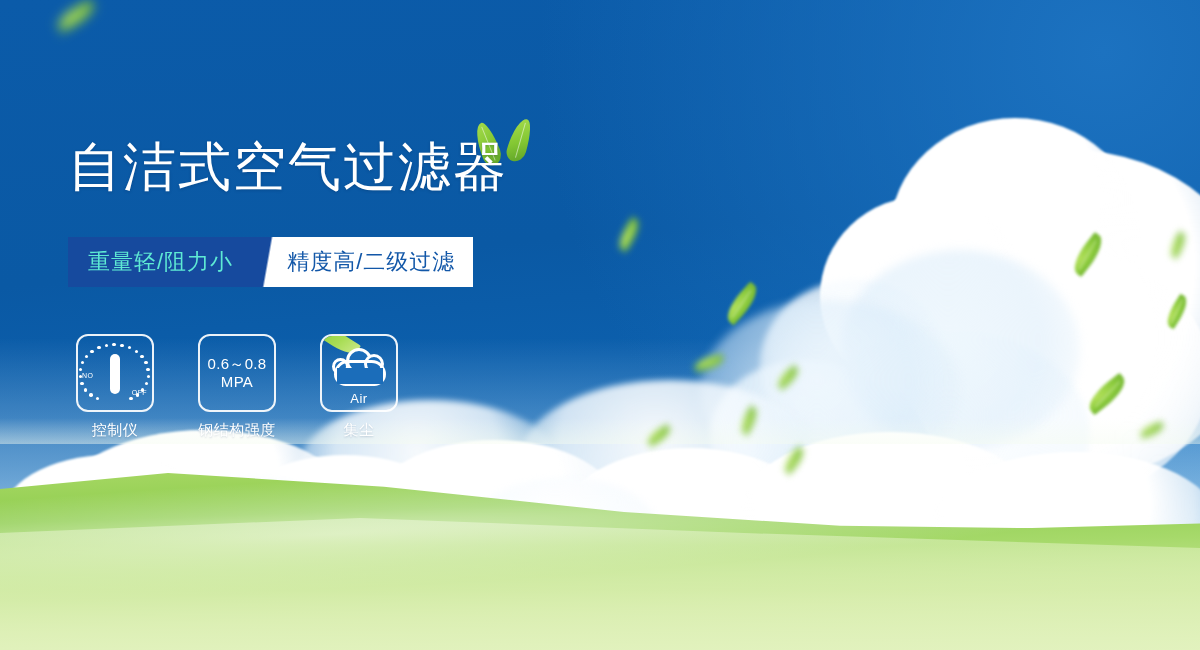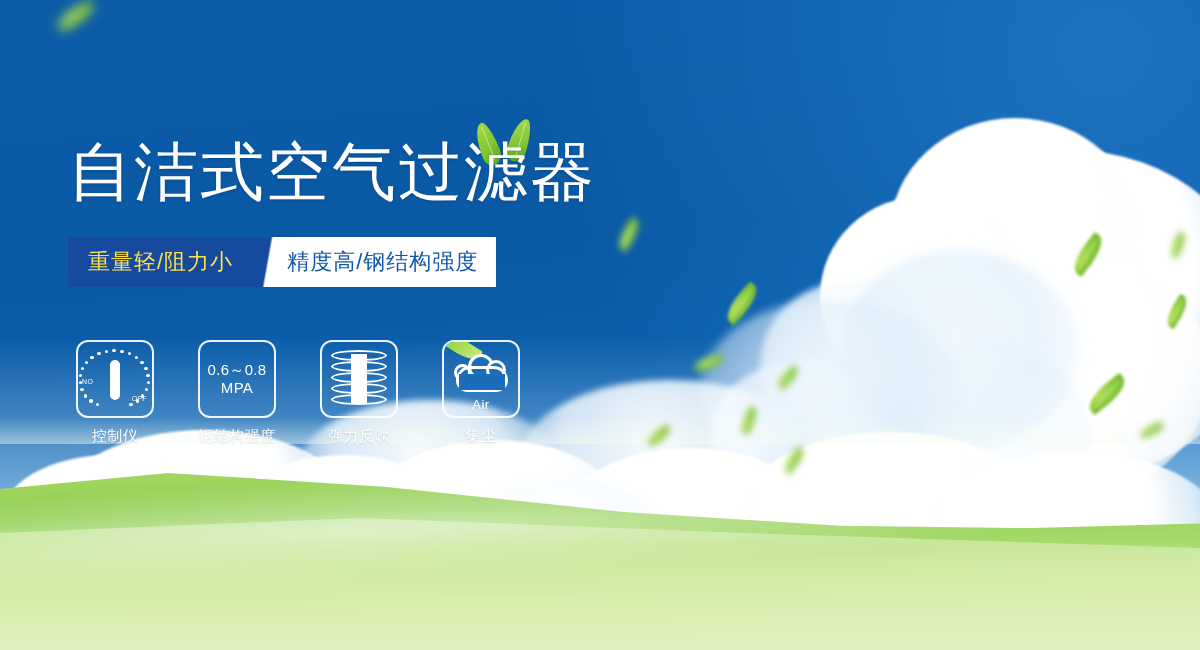--- a/index.html
+++ b/index.html
@@ -141,21 +141,21 @@
     left: 50%; top: 10%;
     width: 1px; height: 80%;
     background: rgba(255,255,255,0.5);
   }
 
   
   .title {
     position: absolute;
     left: 68px;
     top: 140px;
-    font-size: 64px;
+    font-size: 53px;
     line-height: 1;
     letter-spacing: 2px;
     color: #ffffff;
     font-weight: 400;
     white-space: nowrap;
     text-shadow: 0 1px 3px rgba(0,30,70,0.25);
   }
 
   
   .subtitle-bar {
@@ -168,21 +168,21 @@
   }
   .sub-seg {
     display: flex;
     align-items: center;
     font-size: 22px;
     letter-spacing: 1px;
     white-space: nowrap;
   }
   .sub-dark {
     background: #164a9e;
-    color: #fde047;
+    color: #5eead4;
     padding: 0 22px 0 20px;
   }
   .sub-slash {
     width: 26px;
     background: linear-gradient(100deg, #164a9e 0%, #164a9e 46%, #ffffff 52%, #ffffff 100%);
   }
   .sub-light {
     background: #ffffff;
     color: #1257a8;
     padding: 0 18px 0 6px;
@@ -201,21 +201,20 @@
     width: 78px;
     height: 78px;
     box-sizing: border-box;
     border: 2px solid rgba(255,255,255,0.92);
     border-radius: 12px;
     position: relative;
     overflow: hidden;
     display: flex;
     align-items: center;
     justify-content: center;
-    margin-top: 6px;
   }
   .fbox-text {
     color: #ffffff;
     font-size: 15px;
     line-height: 1.2;
     text-align: center;
     white-space: pre-line;
     letter-spacing: 0.3px;
   }
   .fbox-text.small { font-size: 14px; }
@@ -367,21 +366,21 @@
   <div class="sprout">
     <div class="s-leaf s-left"></div>
     <div class="s-leaf s-right"></div>
   </div>
 
   <div class="title">自洁式空气过滤器</div>
 
   <div class="subtitle-bar">
     <div class="sub-seg sub-dark">重量轻/阻力小</div>
     <div class="sub-slash"></div>
-    <div class="sub-seg sub-light">精度高/钢结构强度</div>
+    <div class="sub-seg sub-light">精度高/二级过滤</div>
   </div>
 
   <div class="features">
 
     <div class="feature">
       <div class="fbox">
         <div class="gauge">
           <div class="dot" style="left:30.3px; top:1.0px;"></div>
           <div class="dot" style="left:38.2px; top:1.7px;"></div>
           <div class="dot" style="left:45.8px; top:3.9px;"></div>
@@ -414,33 +413,20 @@
     </div>
 
     <div class="feature">
       <div class="fbox">
         <div class="fbox-text">0.6～0.8
 MPA</div>
       </div>
       <div class="flabel">钢结构强度</div>
     </div>
 
-    <div class="feature">
-      <div class="fbox">
-        <div class="coil">
-          <div class="core"></div>
-          <div class="ring" style="top:0px;"></div>
-          <div class="ring" style="top:11px;"></div>
-          <div class="ring" style="top:22px;"></div>
-          <div class="ring" style="top:33px;"></div>
-          <div class="ring" style="top:44px;"></div>
-        </div>
-      </div>
-      <div class="flabel">强力反吹</div>
-    </div>
 
 
     <div class="feature">
       <div class="fbox">
         <div class="aircloud">
           <div class="ac-leaf"></div>
           <div class="ac-b2"></div>
           <div class="ac-bump ac-b2"></div>
           <div class="ac-bump ac-b1"></div>
           <div class="ac-bump ac-b3"></div>

